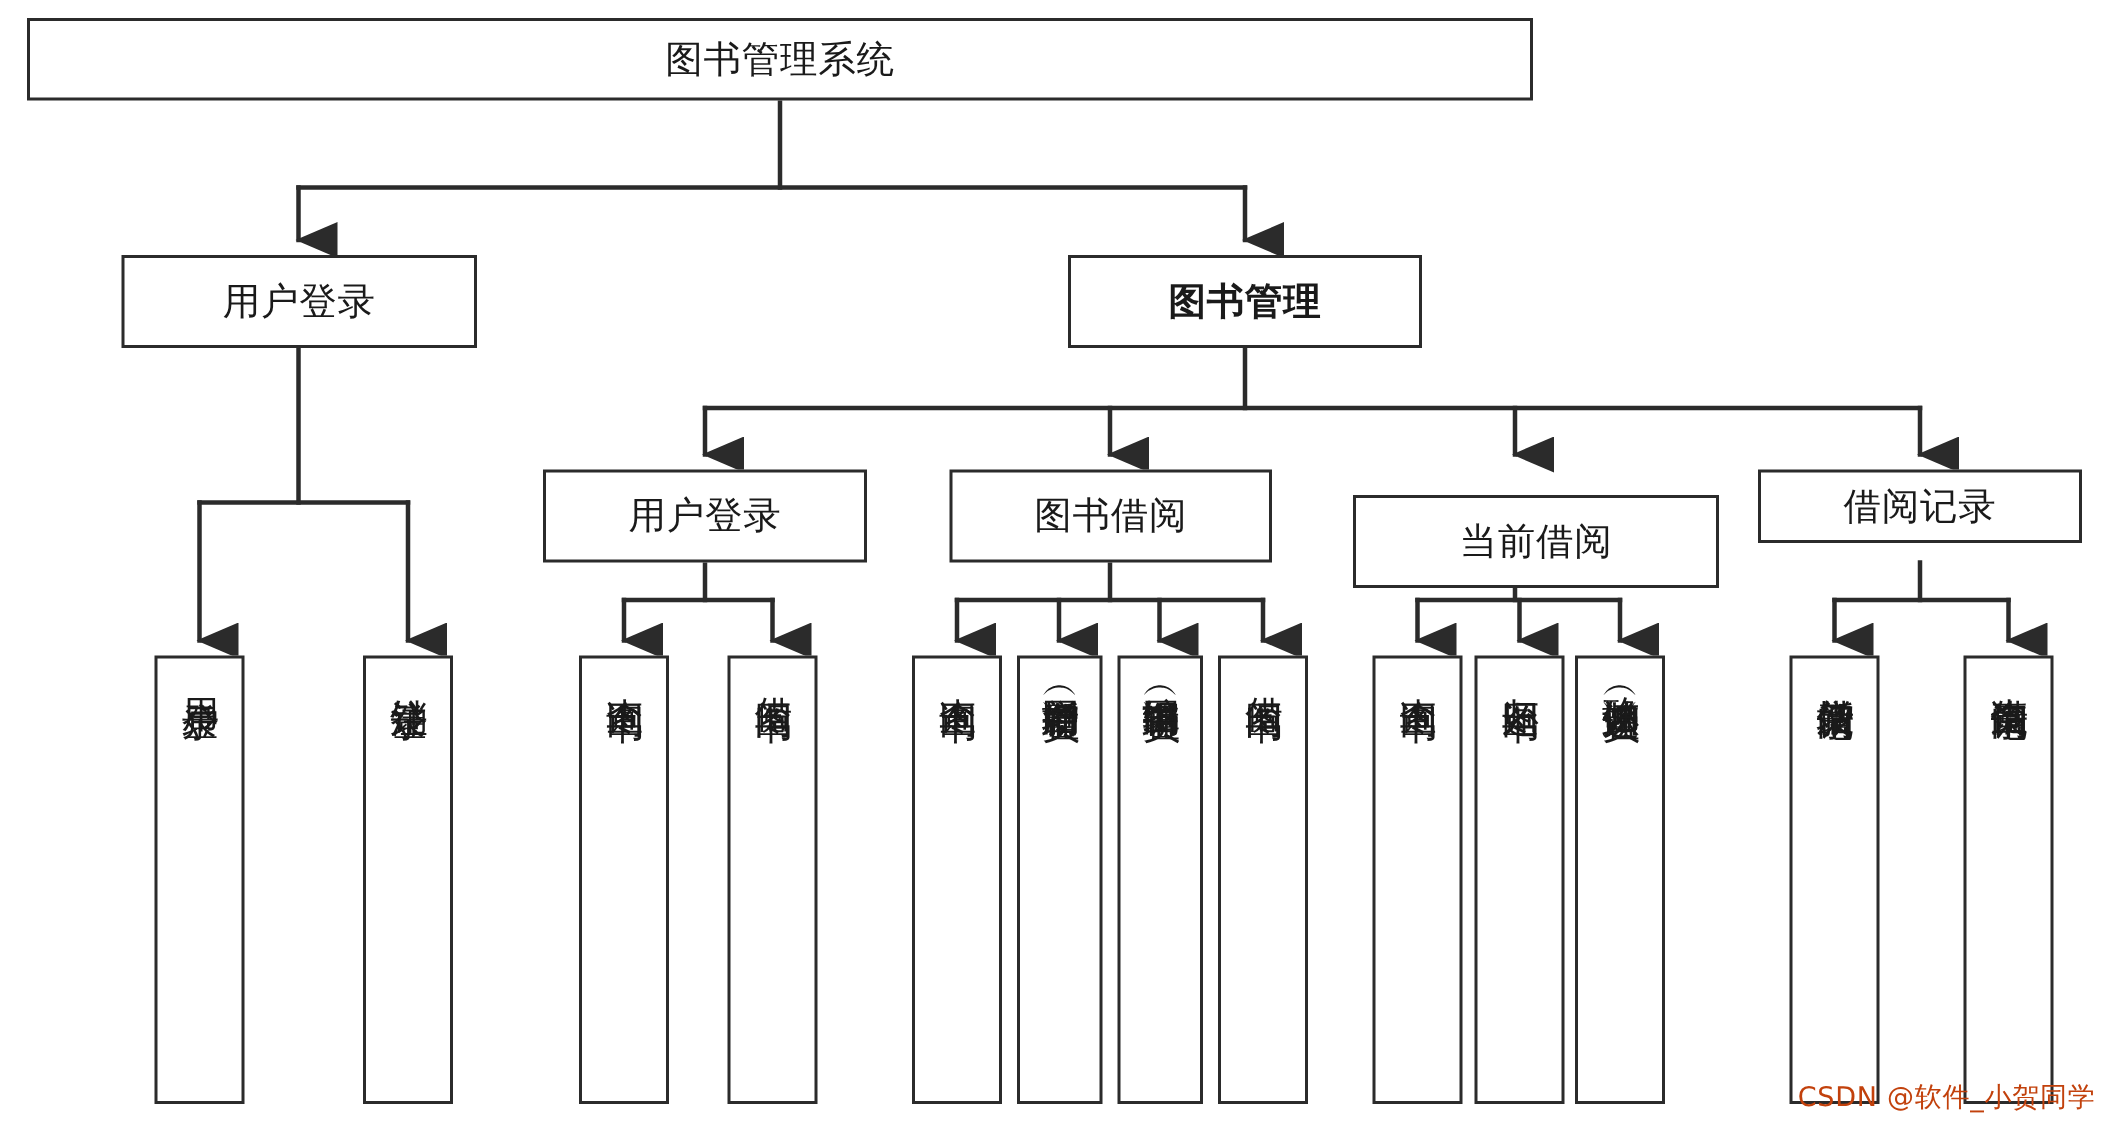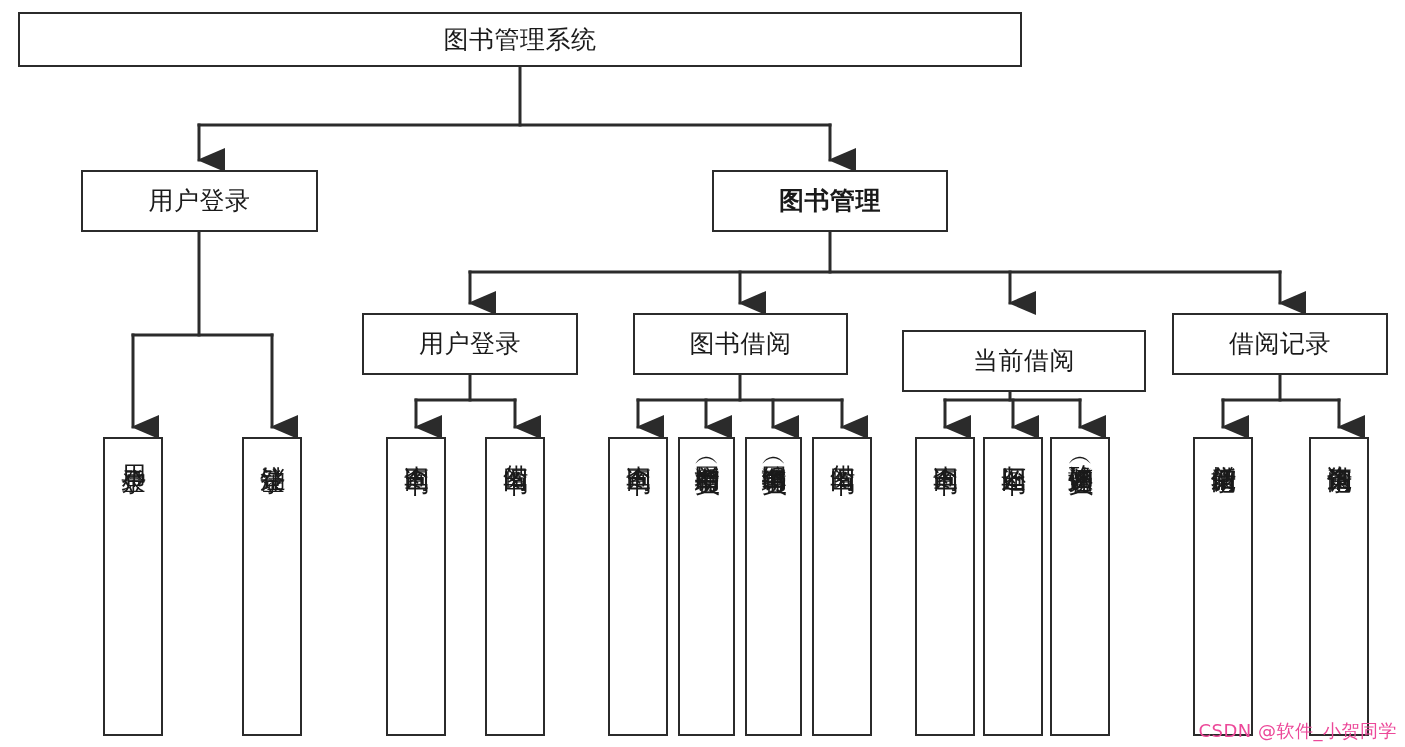--- a/index.html
+++ b/index.html
@@ -66,21 +66,21 @@
     margin-top: 2px;
   }
   .node.vert.tall .label {
     letter-spacing: 1px;
   }
   .watermark {
     position: absolute;
     right: 8px;
     bottom: 4px;
     font-size: 18px;
-    color: #ec4899;
+    color: #c2410c;
     letter-spacing: 0.5px;
     white-space: nowrap;
     user-select: none;
   }
 </style>
 </head>
 <body>
 
 <div id="diagram-root">
 
@@ -152,21 +152,21 @@
 
   <div class="node horiz" style="left:362px; top:313px; width:216px; height:62px;">
     <span class="label">用户登录</span>
   </div>
   <div class="node horiz" style="left:633px; top:313px; width:215px; height:62px;">
     <span class="label">图书借阅</span>
   </div>
   <div class="node horiz" style="left:902px; top:330px; width:244px; height:62px;">
     <span class="label">当前借阅</span>
   </div>
-  <div class="node horiz" style="left:1172px; top:313px; width:216px; height:62px;">
+  <div class="node horiz" style="left:1172px; top:313px; width:216px; height:49px;">
     <span class="label">借阅记录</span>
   </div>
 
   <div class="node vert" style="left:103px; top:437px; width:60px; height:299px;">
     <span class="label">用户登录</span>
   </div>
   <div class="node vert" style="left:242px; top:437px; width:60px; height:299px;">
     <span class="label">注销登录</span>
   </div>
 

